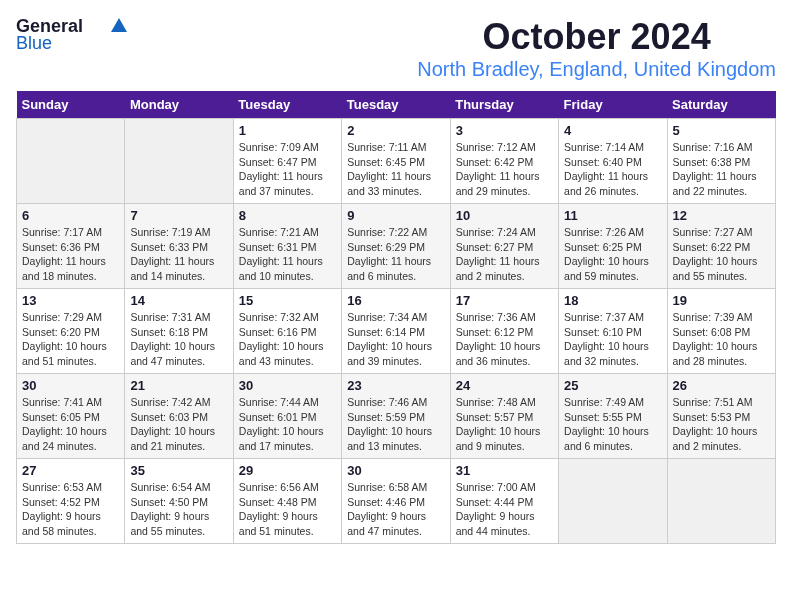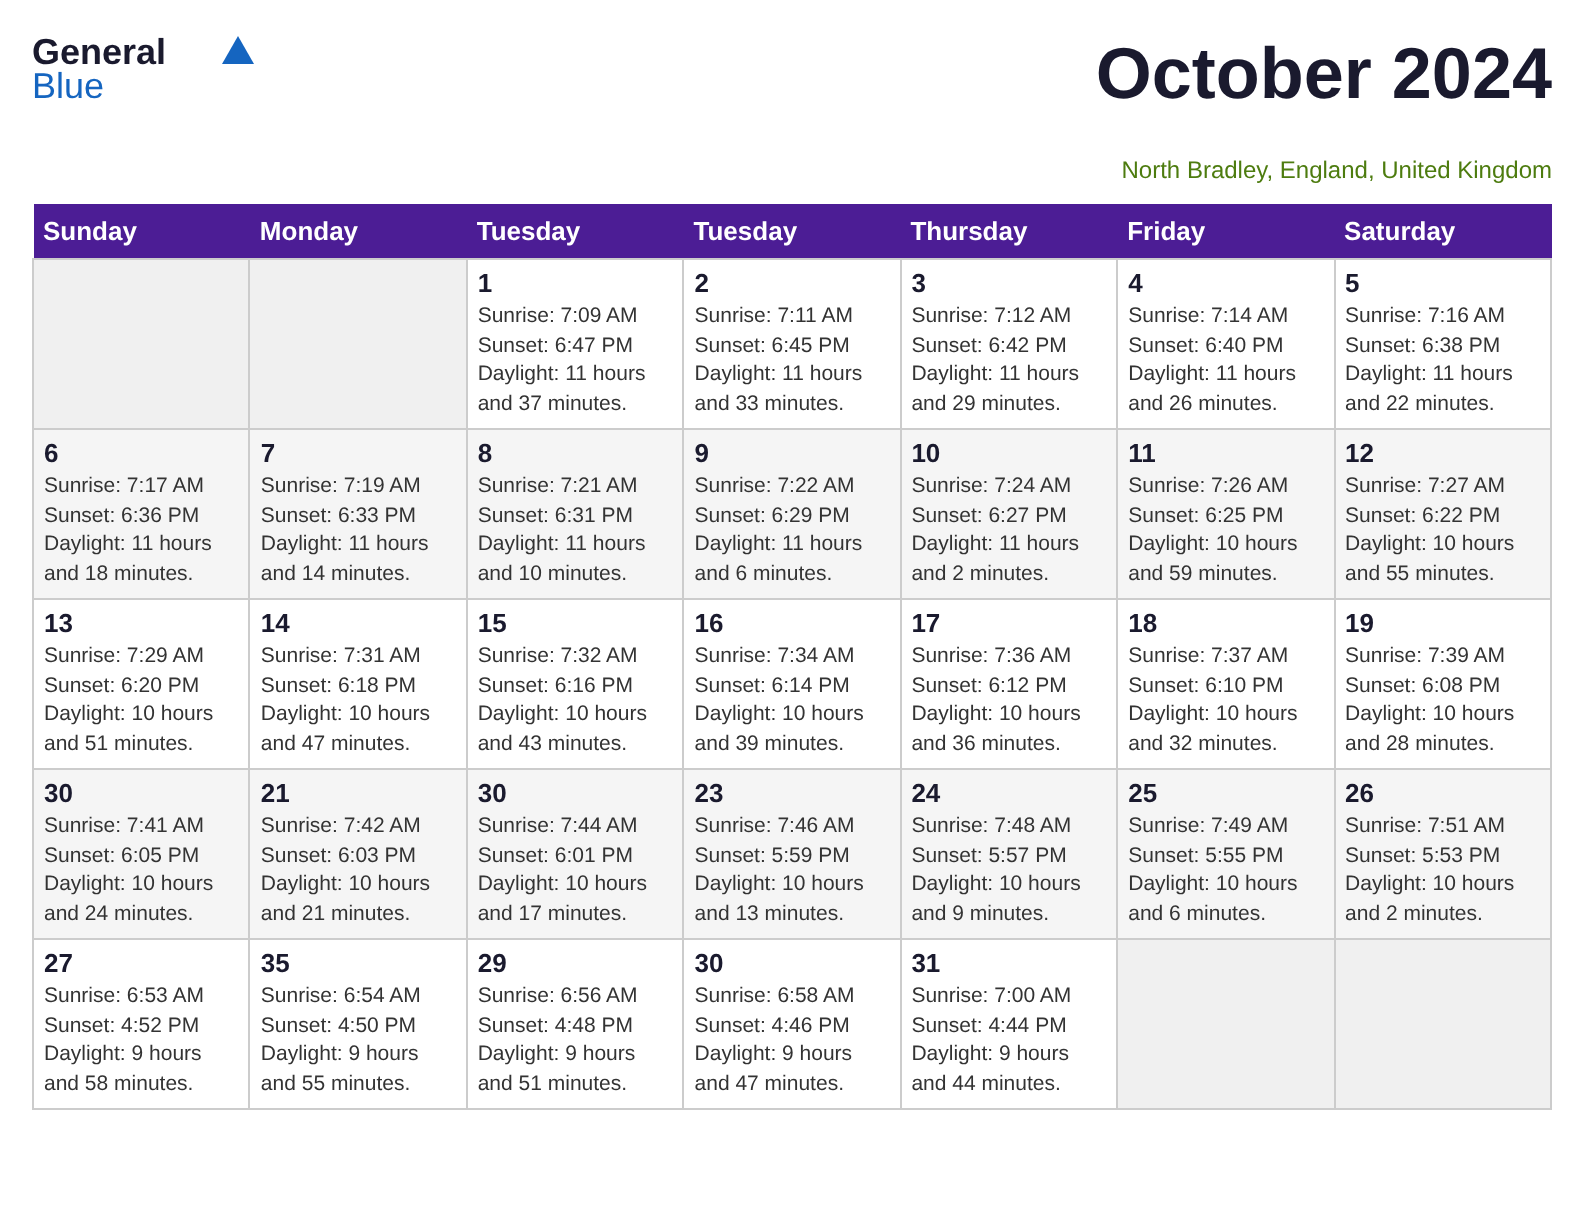--- a/index.html
+++ b/index.html
@@ -30,31 +30,30 @@
       font-size: 18px;
       font-weight: normal;
       color: #1565c0;
     }
     .logo-row {
       display: flex;
       align-items: center;
       gap: 24px;
     }
     .title-area {
-      text-align: right;
+      text-align: center;
     }
     .calendar-title {
       font-size: 36px;
       font-weight: bold;
       color: #1a1a2e;
     }
     .calendar-subtitle {
-      font-size: 12px;
-      color: #4d7c0f;
-      margin-top: 20px;
+      font-size: 20px;
+      color: #3b82f6;
     }
     table {
       width: 100%;
       border-collapse: collapse;
       font-size: 11px;
     }
     thead tr th {
       background: #4c1d95;
       color: #fff;
       text-align: left;

